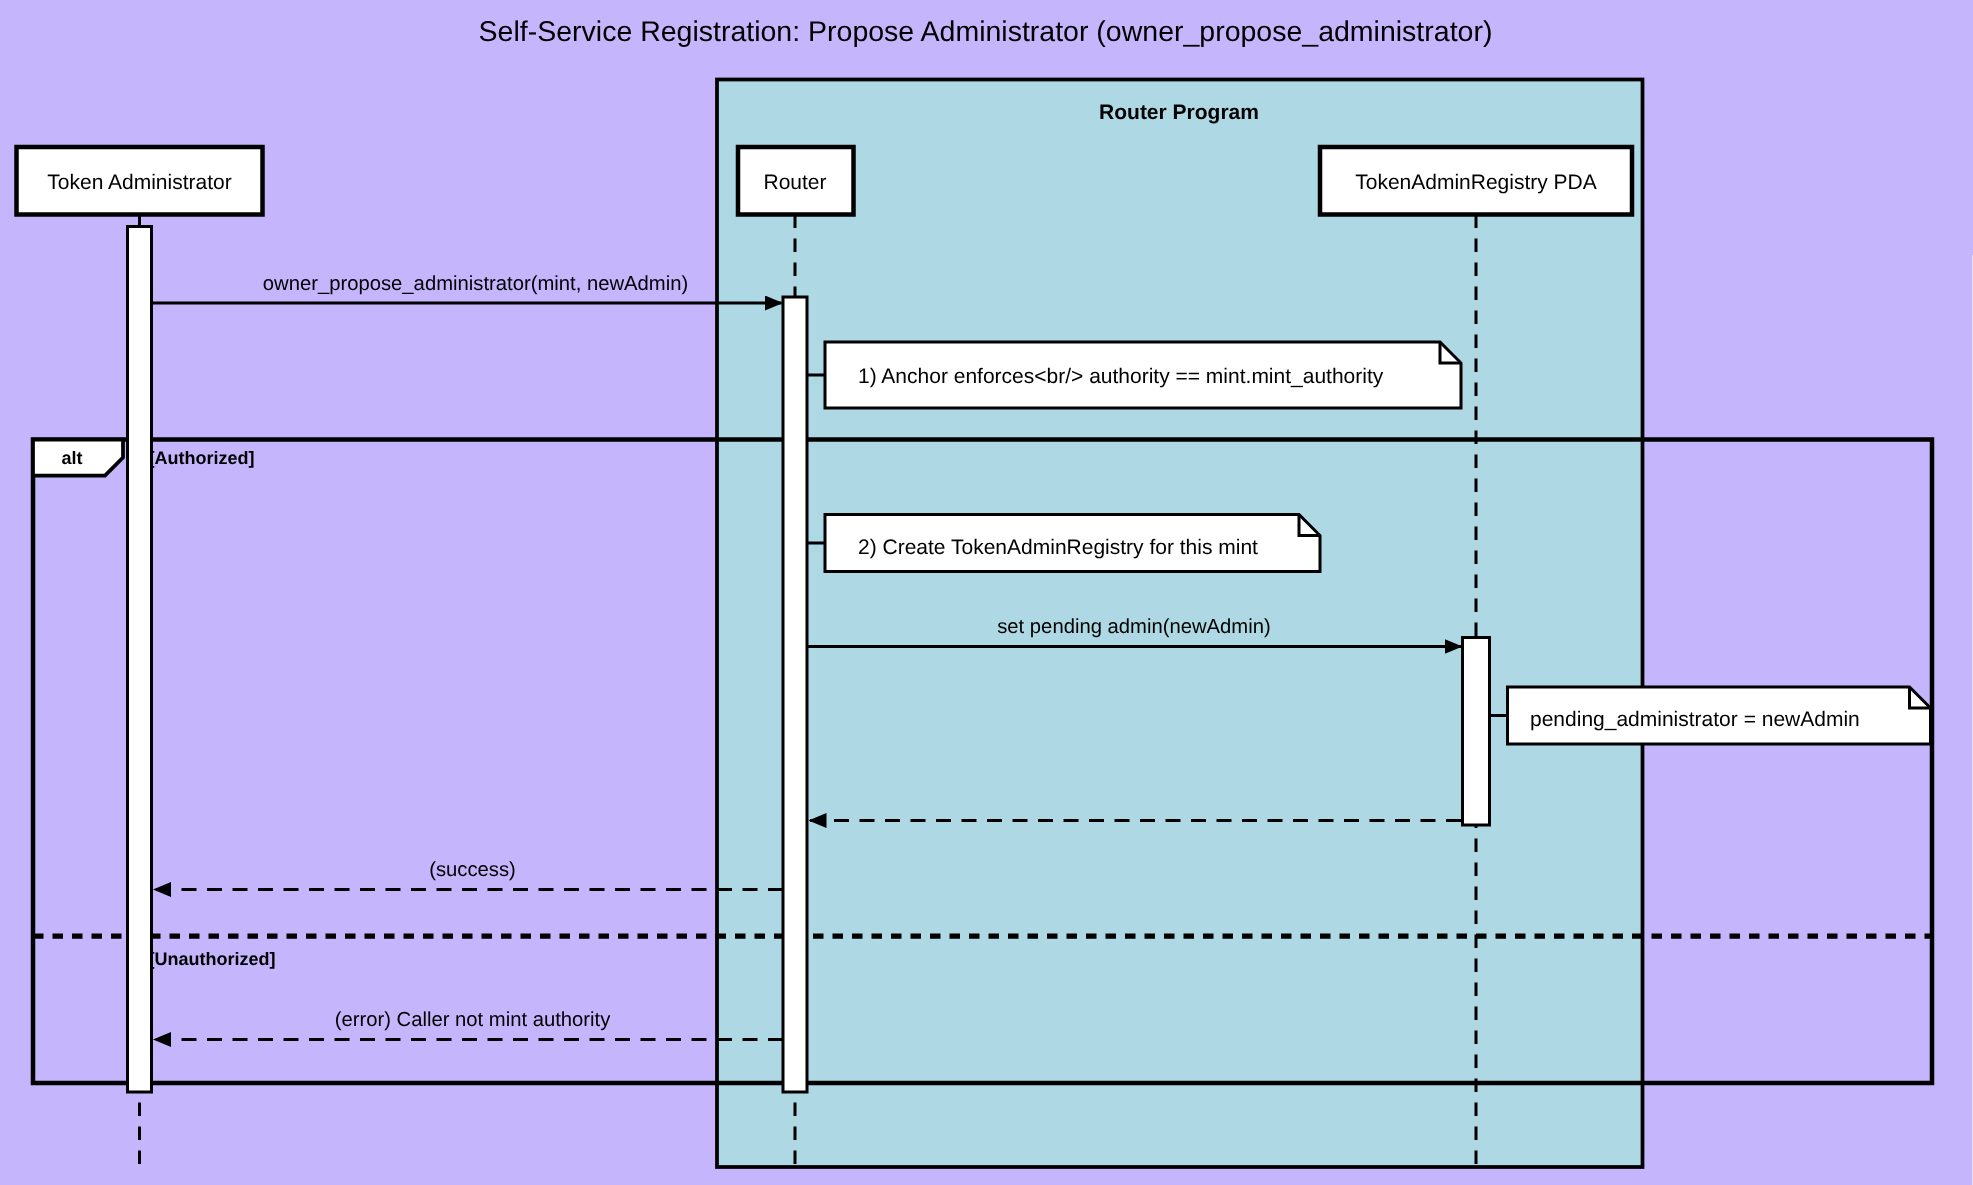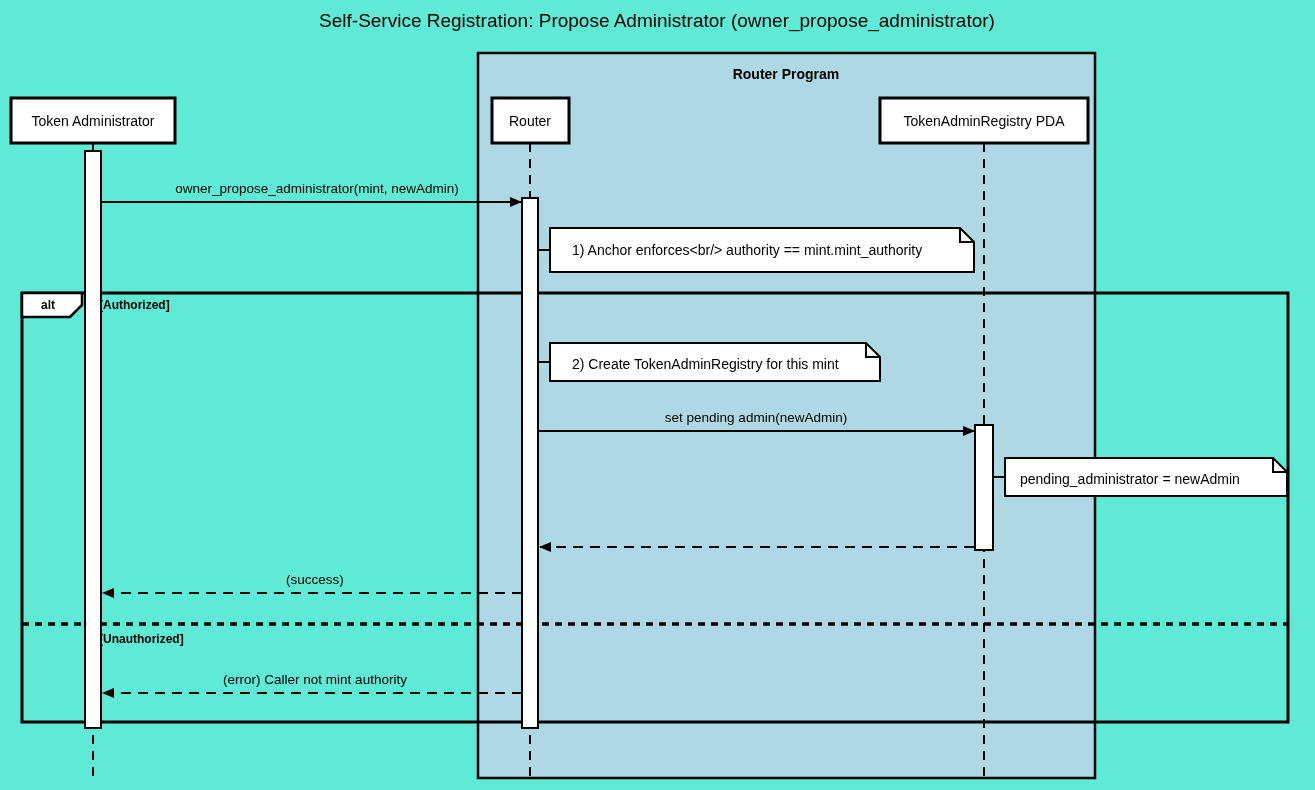--- a/index.html
+++ b/index.html
@@ -8,21 +8,21 @@
     background: #ffffff;
   }
   body {
     font-family: "Liberation Sans", sans-serif;
     -webkit-font-smoothing: antialiased;
   }
   #canvas {
     position: relative;
     width: 1315px;
     height: 790px;
-    background: #5eead4;
+    background: #c4b5fd;
     overflow: hidden;
   }
   #diagram-svg {
     position: absolute;
     left: 0;
     top: 0;
     width: 1315px;
     height: 790px;
   }
   .dtitle {

